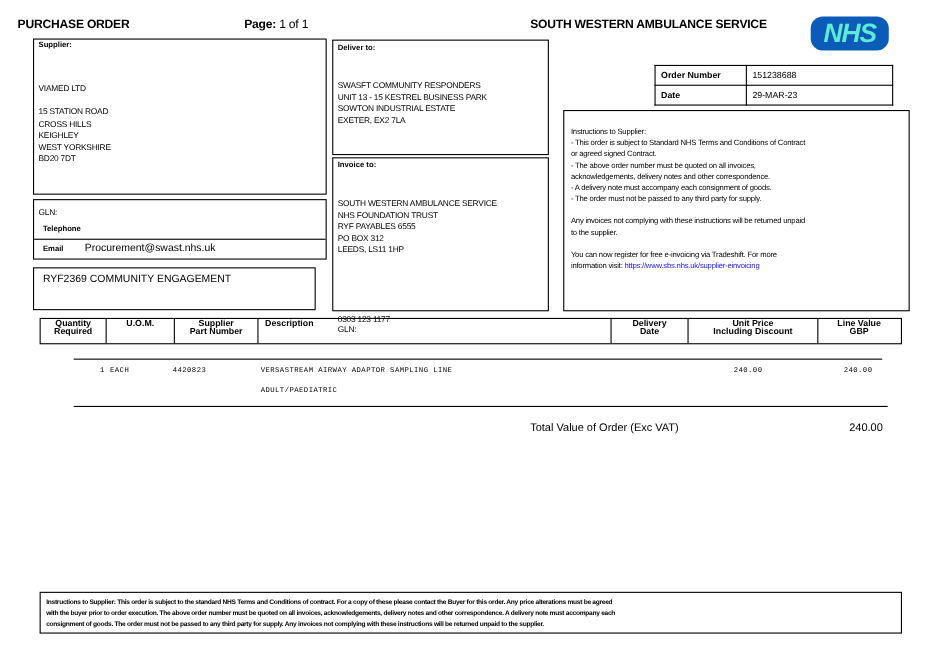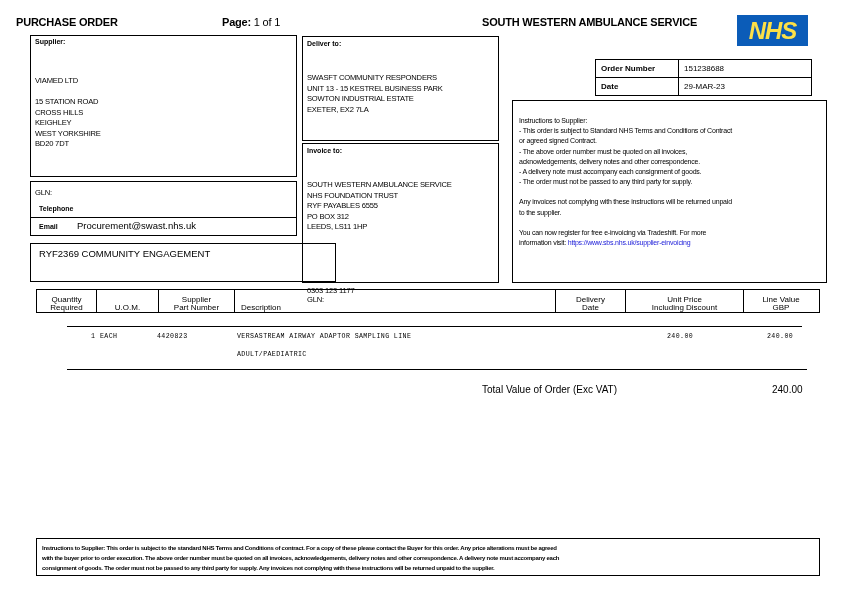--- a/index.html
+++ b/index.html
@@ -5,26 +5,26 @@
   html, body { margin: 0; padding: 0; background: #ffffff; }
   body { width: 842px; height: 595px; position: relative; overflow: hidden;
          font-family: "Liberation Sans", sans-serif; color: #000; }
   .abs { position: absolute; }
   .box { position: absolute; border: 1.5px solid #000; box-sizing: border-box; }
   .b { font-weight: bold; }
   .title { font-size: 11px; font-weight: bold; letter-spacing: -0.2px; }
   .lbl { font-size: 7px; font-weight: bold; }
   .txt { font-size: 7.6px; line-height: 10.5px; letter-spacing: -0.2px; margin-top: 25px; }
   .mono { font-family: "Liberation Mono", monospace; font-size: 6.6px; letter-spacing: 0.4px; }
-  .nhs { background: #0b5cb8; color: #fde047; font-weight: bold; font-style: italic;
-         font-size: 24px; letter-spacing: -1px; text-align: center; line-height: 31px; }
+  .nhs { background: #0b5cb8; color: #5eead4; font-weight: bold; font-style: italic;
+         font-size: 24px; letter-spacing: -1px; text-align: center; line-height: 31px; border-radius: 11px; }
   table.ord { border-collapse: collapse; position: absolute; }
   table.ord td { border: 1.5px solid #000; font-size: 8px; padding: 1px 5px; height: 15px; }
-  .th { position: absolute; top: 0; height: 100%; display: flex; align-items: flex-end; justify-content: center;
-        text-align: center; font-size: 8px; font-weight: normal; line-height: 8px; box-sizing: border-box;
+  .th { position: absolute; top: 0; height: 100%; display: flex; align-items: flex-start; justify-content: center;
+        text-align: center; font-size: 8px; font-weight: bold; line-height: 8px; box-sizing: border-box;
         border-right: 1.5px solid #000; }
   .link { color: #1a1ad8; }
 </style>
 </head>
 <body>
 
 <div class="abs title" style="left:16px; top:16px;">PURCHASE ORDER</div>
 <div class="abs title" style="left:222px; top:16px;">
   <span>Page:</span>
   <span style="font-weight:normal;">1 of 1</span>
@@ -49,21 +49,21 @@
   <div class="abs" style="left:0; top:18px; width:100%; height:18px; border-bottom:1px solid #000; box-sizing:border-box;">
     <span class="abs lbl" style="left:8px; top:5px;">Telephone</span>
     <span class="abs" style="left:52px; top:3px; font-size:9.5px;"></span>
   </div>
   <div class="abs" style="left:0; top:36px; width:100%; height:17px;">
     <span class="abs lbl" style="left:8px; top:5px;">Email</span>
     <span class="abs" style="left:46px; top:2px; font-size:9.5px;">Procurement@swast.nhs.uk</span>
   </div>
 </div>
 
-<div class="box" style="left:30px; top:243px; width:306px; height:39px;">
+<div class="box" style="left:30px; top:243px; width:257px; height:39px;">
   <div class="abs" style="left:8px; top:4px; font-size:9.5px;">RYF2369 COMMUNITY ENGAGEMENT</div>
 </div>
 
 <div class="box" style="left:302px; top:36px; width:197px; height:105px;">
   <div class="abs lbl" style="left:4px; top:3px;">Deliver to:</div>
   <div class="abs txt" style="left:4px; top:11px;">
     <div>SWASFT COMMUNITY RESPONDERS</div>
     <div>UNIT 13 - 15 KESTREL BUSINESS PARK</div>
     <div>SOWTON INDUSTRIAL ESTATE</div>
     <div>EXETER, EX2 7LA</div>

